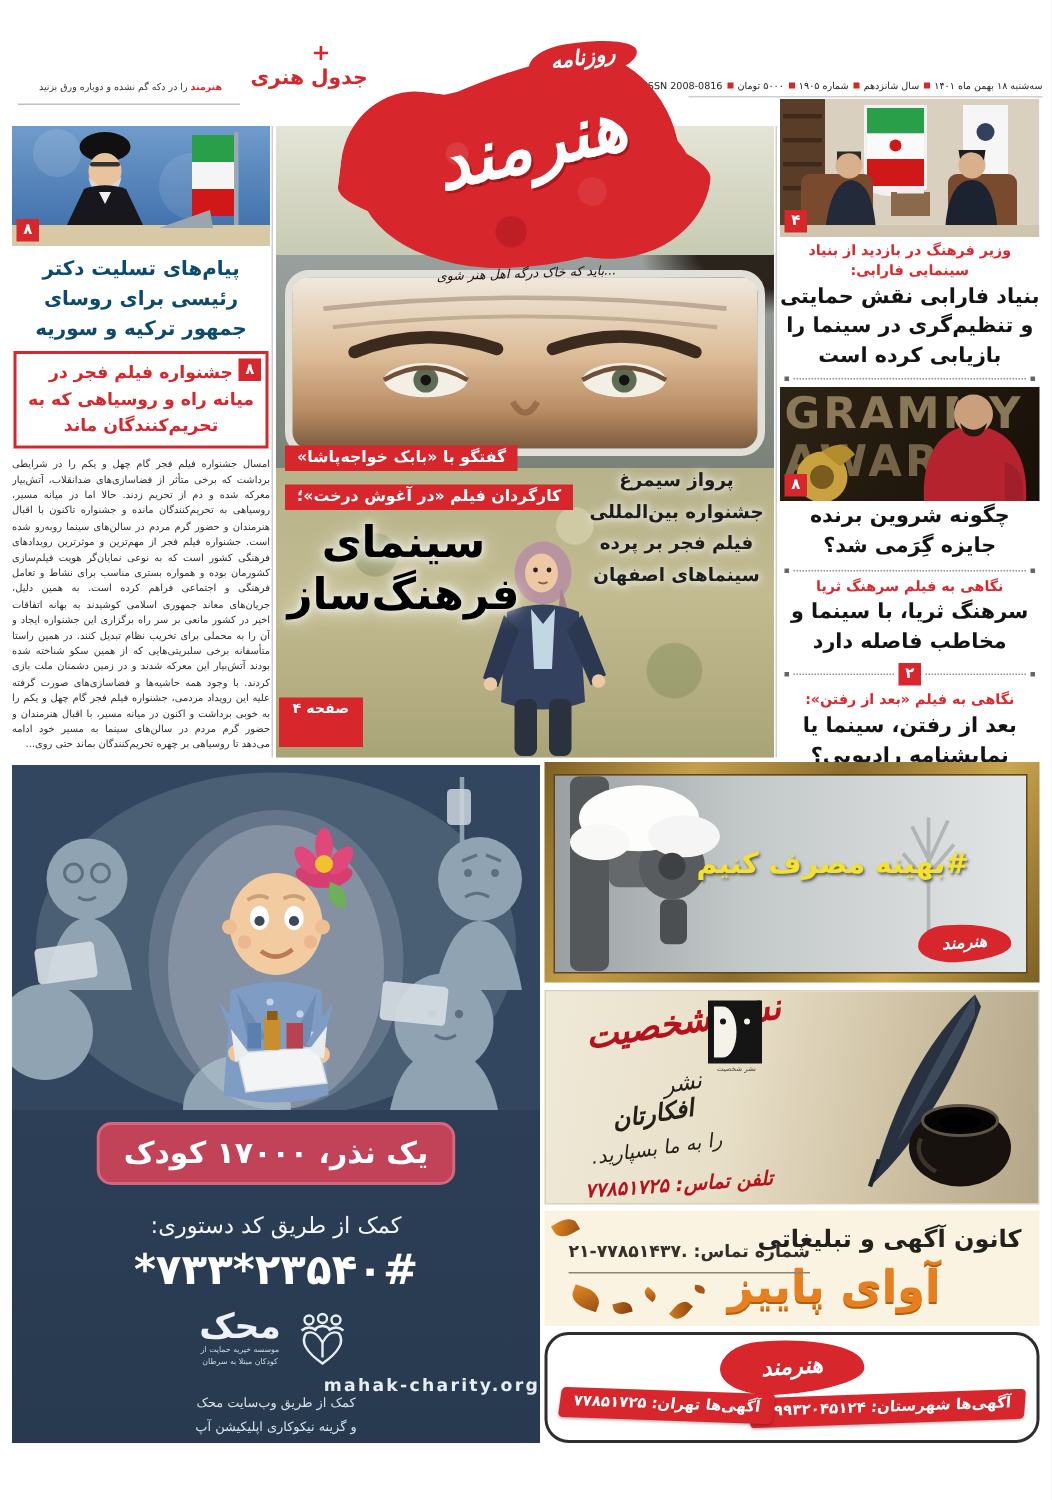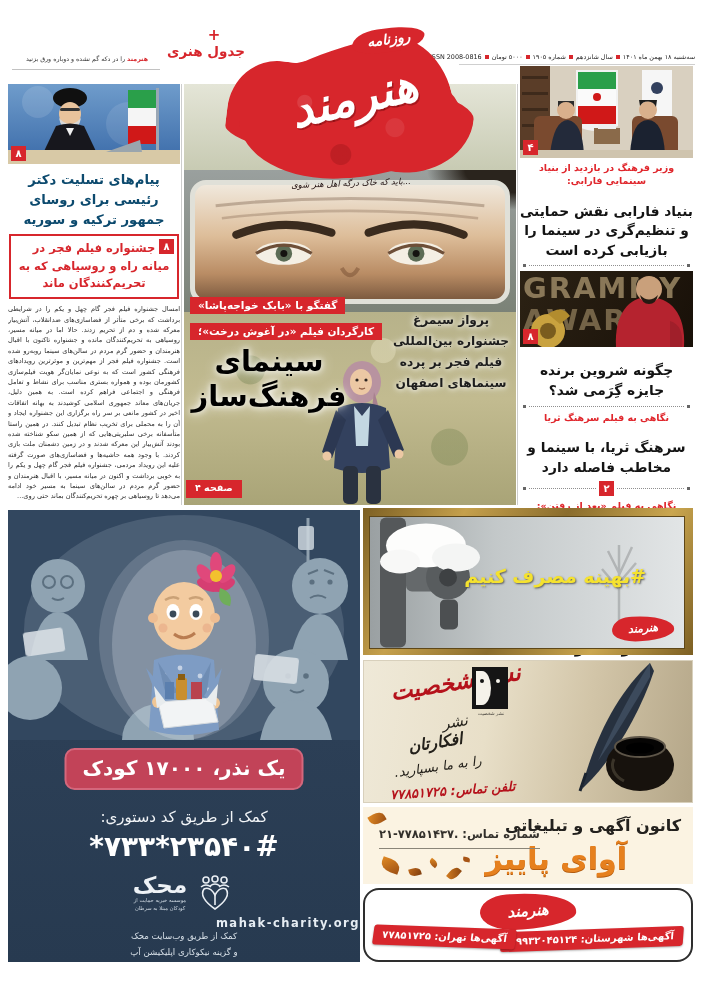--- a/index.html
+++ b/index.html
@@ -31,21 +31,21 @@
            font-style:italic;transform:rotate(-13deg);letter-spacing:-1px;text-shadow:1px 2px 0 rgba(110,8,10,.45);}
   .mh-tagline{position:absolute;bottom:12px;right:40px;width:172px;text-align:center;color:#201010;font-size:8.5px;
               font-style:italic;transform:rotate(-2deg);}
   
   .vline{position:absolute;top:84px;height:421px;border-left:1px solid #cdcdcd;}
   .vl1{left:181px;}.vl2{left:517px;}
   .pbadge{width:15px;height:15px;background:#d7262c;color:#fff;font-size:10px;font-weight:bold;
           display:flex;align-items:center;justify-content:center;flex:0 0 auto;}
   .photo-badge{position:absolute;bottom:3px;left:3px;}
   .kicker{color:#e0262c;font-weight:bold;font-size:9.5px;text-align:center;margin:4px 0 1px;line-height:1.35;}
-  .headline{font-size:13.8px;font-weight:bold;color:#141414;text-align:center;line-height:1.42;margin:14px 0 3px;}
+  .headline{font-size:13.8px;font-weight:bold;color:#141414;text-align:center;line-height:1.42;margin:1px 0 3px;}
   .divider{display:flex;align-items:center;margin:4px 3px;gap:3px;}
   .divider .dline{flex:1;border-top:1px dotted #8f8f8f;}
   .divider .dsq{width:3px;height:3px;background:#666;}
   
   .col-right{position:absolute;top:66px;right:8px;width:173px;}
   .photo{position:relative;overflow:hidden;}
   .photo svg{display:block;width:100%;height:100%;}
   .photo-ministers{height:92px;}
   .photo-grammy{height:76px;background:linear-gradient(120deg,#2c2214,#181008);}
   .gword{position:absolute;left:3px;color:#958260;font-weight:bold;font-size:29px;letter-spacing:2px;direction:ltr;
@@ -77,21 +77,21 @@
   .woman{position:absolute;top:44px;left:132px;width:92px;height:150px;}
   .kick-box{position:absolute;left:6px;background:#d7262c;color:#fff;font-weight:bold;font-size:10.5px;
             padding:2px 8px 3px;white-space:nowrap;}
   .kb1{top:213px;}.kb2{top:239px;}
   .big-headline{position:absolute;top:260px;left:4px;width:162px;text-align:center;font-weight:bold;color:#000000;
                 font-size:29px;line-height:1.22;text-shadow:0 0 6px #fff,0 0 14px rgba(255,255,255,.9);}
   .big-headline span{display:block;}
   .sub{position:absolute;left:206px;width:122px;font-weight:bold;font-size:12.2px;color:#1d1d1d;text-align:center;
        line-height:1.72;text-shadow:0 0 5px rgba(255,255,255,.95),0 0 9px rgba(255,255,255,.8);}
   .sub1{top:226px;}.sub2{top:304px;}
-  .page-tag{position:absolute;bottom:7px;left:2px;background:#d7262c;color:#fff;font-size:9.5px;font-weight:bold;padding:2px 9px 5px;}
+  .page-tag{position:absolute;bottom:7px;left:2px;background:#d7262c;color:#fff;font-size:9.5px;font-weight:bold;padding:2px 9px 20px;}
   
   .mahak{position:absolute;top:510px;left:8px;width:352px;height:452px;
          background:linear-gradient(180deg,#3c546f 0%,#2c3f56 50%,#273a50 100%);}
   .mahak svg.illu{display:block;width:352px;height:230px;}
   .mahak-slogan{position:absolute;top:238px;left:50%;transform:translateX(-50%);background:#c24358;border:2px solid #d4677c;
                 border-radius:10px;color:#fff;font-size:20px;font-weight:bold;padding:6px 16px 8px;white-space:nowrap;}
   .mahak-method{position:absolute;top:298px;width:100%;text-align:center;color:#f2f5f8;font-size:15px;}
   .mahak-ussd{position:absolute;top:320px;width:100%;text-align:center;color:#fff;font-size:28px;font-weight:bold;direction:ltr;letter-spacing:2px;}
   .mahak-brand{position:absolute;top:364px;width:100%;display:flex;justify-content:center;align-items:center;gap:8px;color:#eef2f6;}
   .mahak-brand .bword{font-size:23px;font-weight:bold;line-height:1;}

